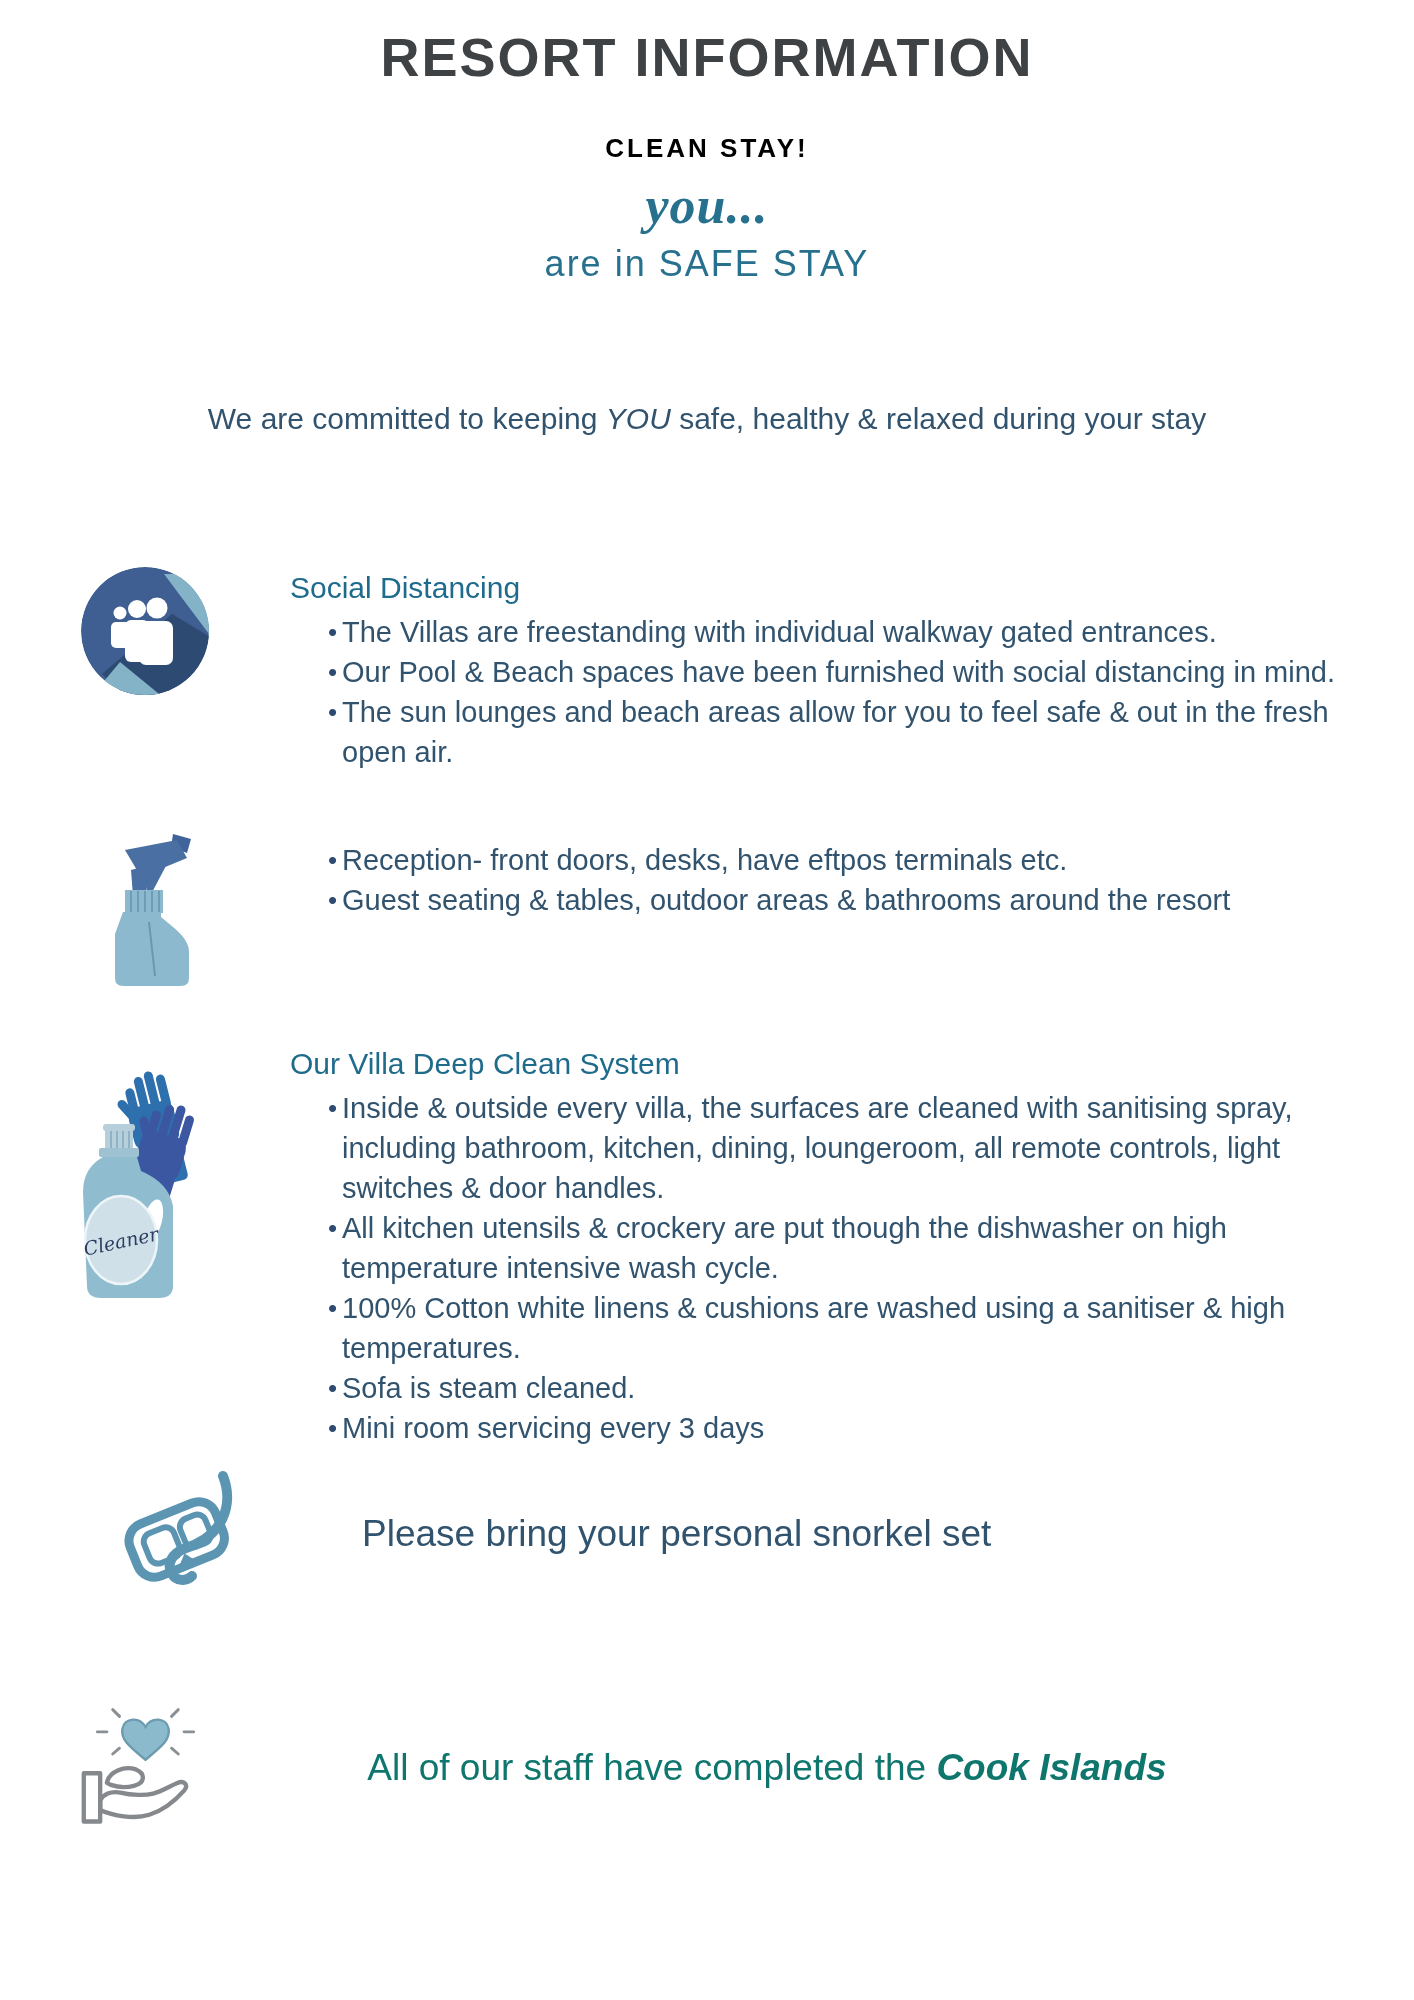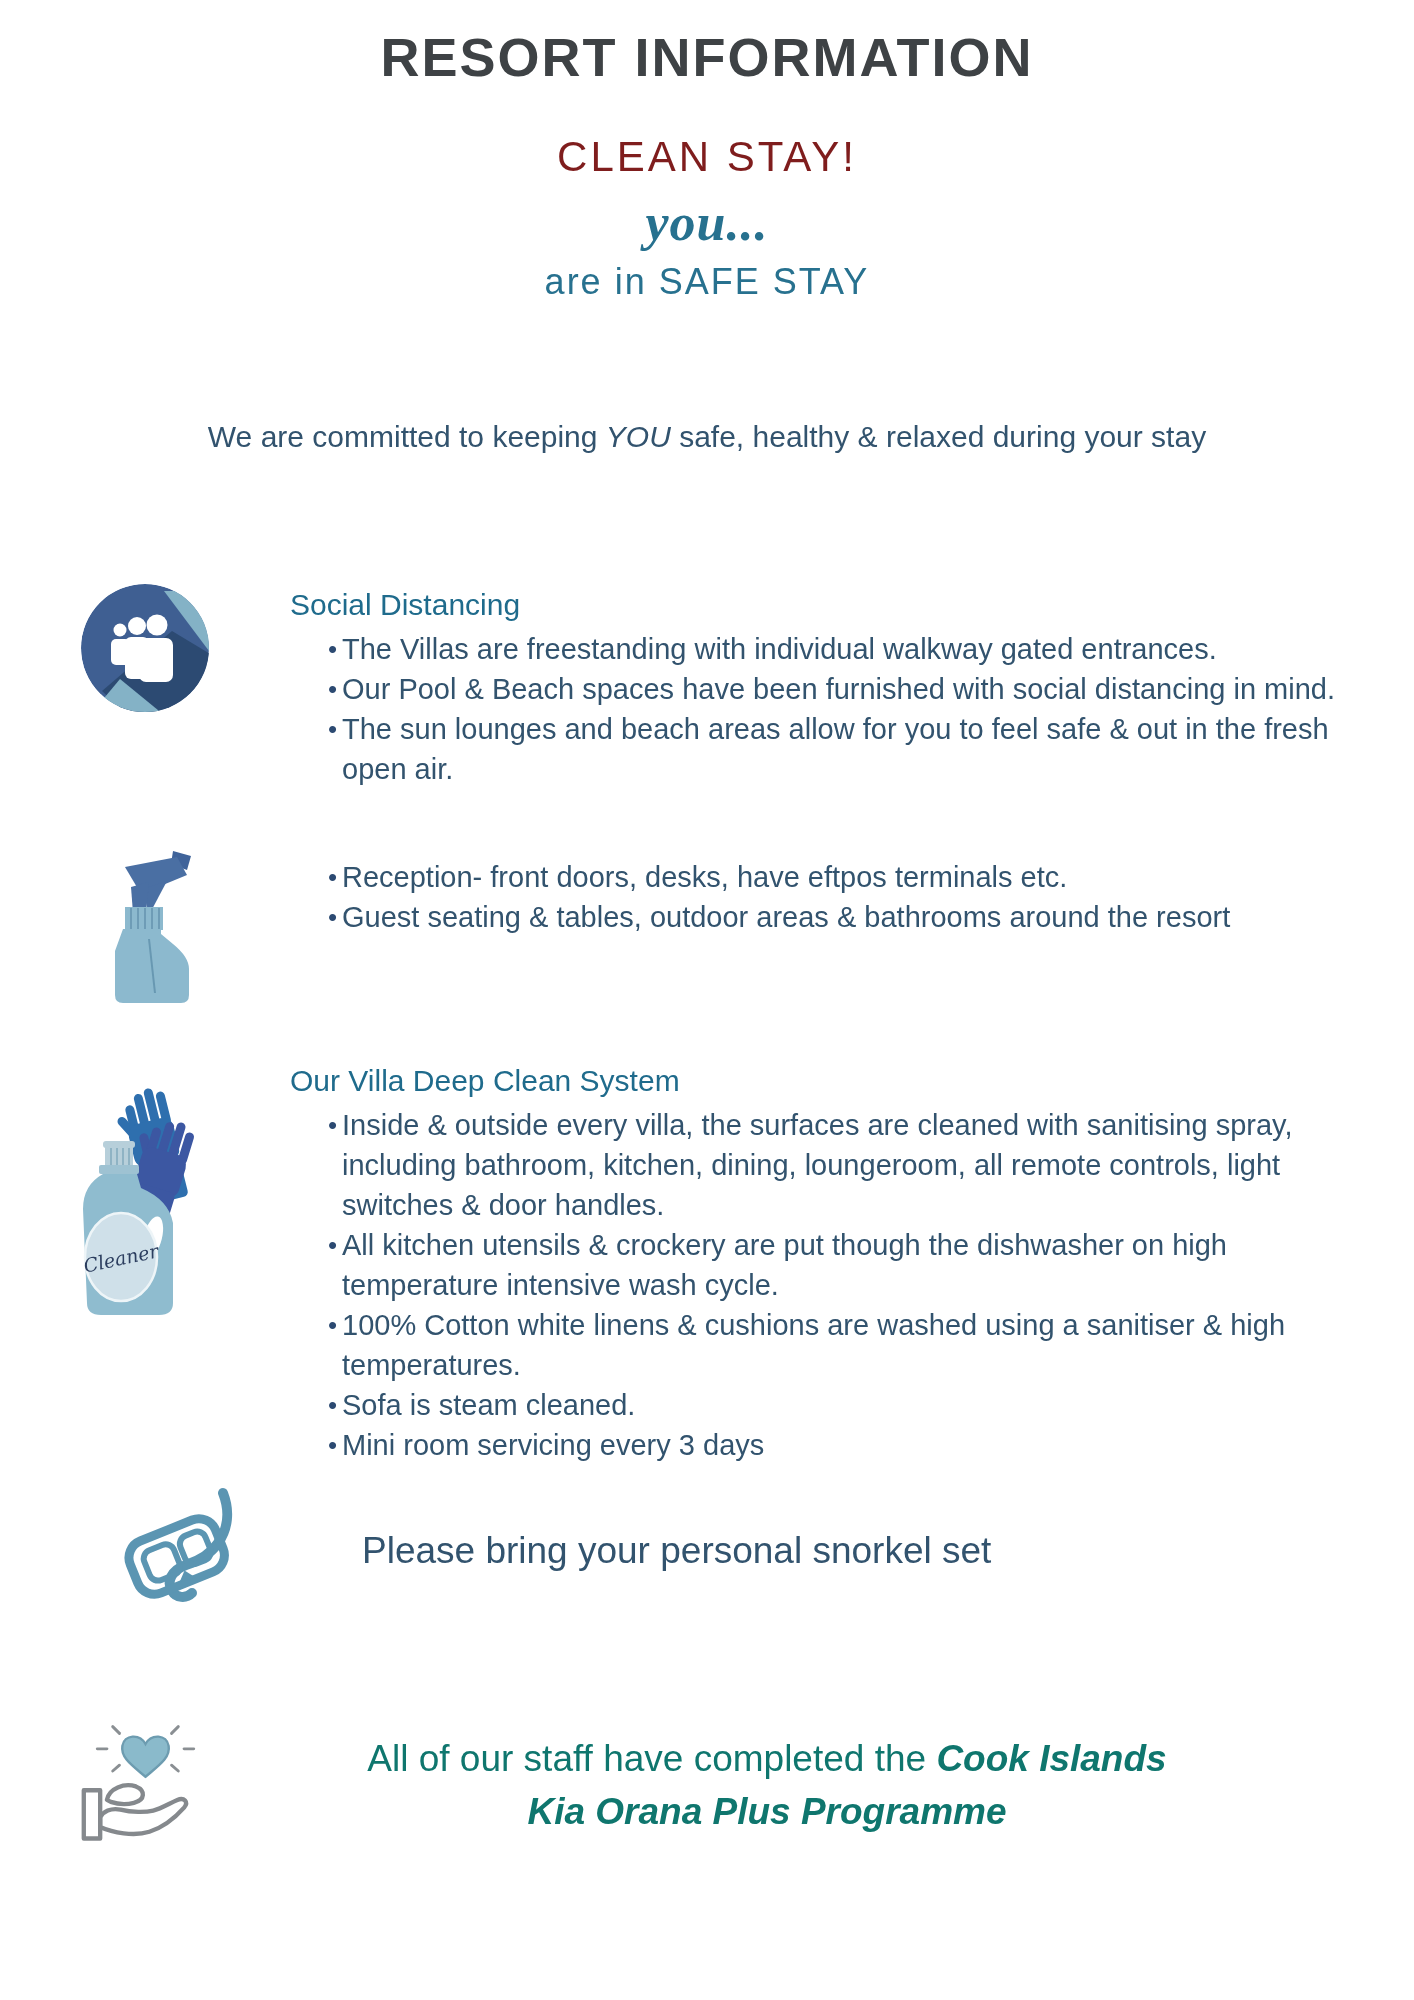--- a/index.html
+++ b/index.html
@@ -4,21 +4,21 @@
 <style>
   html,body{margin:0;padding:0;}
   body{
     width:1414px;height:2000px;background:#ffffff;overflow:hidden;position:relative;
     font-family:"Liberation Sans",sans-serif;color:#32536E;
   }
   .page{width:1414px;height:2000px;}
   
   .header{text-align:center;}
   .title{margin-top:30px;font-size:54px;line-height:1;font-weight:700;letter-spacing:2px;color:#3E4245;}
-  .subtitle1{margin-top:50px;font-size:42px;line-height:1.1;letter-spacing:3px;color:#7f1d1d;font-weight:400;}
+  .subtitle1{margin-top:50px;font-size:26px;line-height:1.1;letter-spacing:3px;color:#000000;font-weight:700;}
   .script-word{margin-top:12px;font-size:52px;line-height:1.2;color:#27718F;
     font-family:Liberation Serif, serif;font-style:italic;font-weight:600;letter-spacing:1px;}
   .subtitle2{margin-top:6px;font-size:36px;line-height:1.15;letter-spacing:2px;color:#27718F;}
   .intro{margin-top:116px;font-size:30px;line-height:1.25;color:#32536E;text-align:center;}
   .intro .em{font-style:italic;}
   
   .row{display:flex;align-items:flex-start;}
   .icon-col{width:290px;flex:none;display:flex;justify-content:center;}
   .text-col{flex:1;max-width:1060px;padding-top:4px;}
   .sec-heading{font-size:30px;line-height:36px;font-weight:500;color:#1F6B8C;}
@@ -220,17 +220,16 @@
         <path d="M70,62 C56,50 44,42 46,30 C48,18 64,17 70,28 C76,17 92,18 94,30 C96,42 84,50 70,62 Z" fill="#8ABACB" stroke="#6D9CB0" stroke-width="2.5"></path>
         <g fill="#ffffff" stroke="#85898D" stroke-width="4.5" stroke-linejoin="round">
           <path d="M30,86 C32,74 48,68 60,72 C70,76 70,86 58,89 C50,91 40,90 34,88 Z"></path>
           <path d="M23,114 C36,120 58,124 74,119 C90,114 102,103 110,94 C115,88 110,83 103,86 C94,90 86,95 78,97 C70,99 56,99 44,96 C34,94 26,98 23,104 Z"></path>
           <rect x="6" y="76" width="17" height="50"></rect>
         </g>
       </svg>
     </div>
     <div class="footer-text">
       <span>All of our staff have completed the </span><span class="bi">Cook Islands</span><br>
-      <span class="bi">Kia Orana Plus Programme</span>
     </div>
   </div>
 
 </div>
 
 </body></html>

